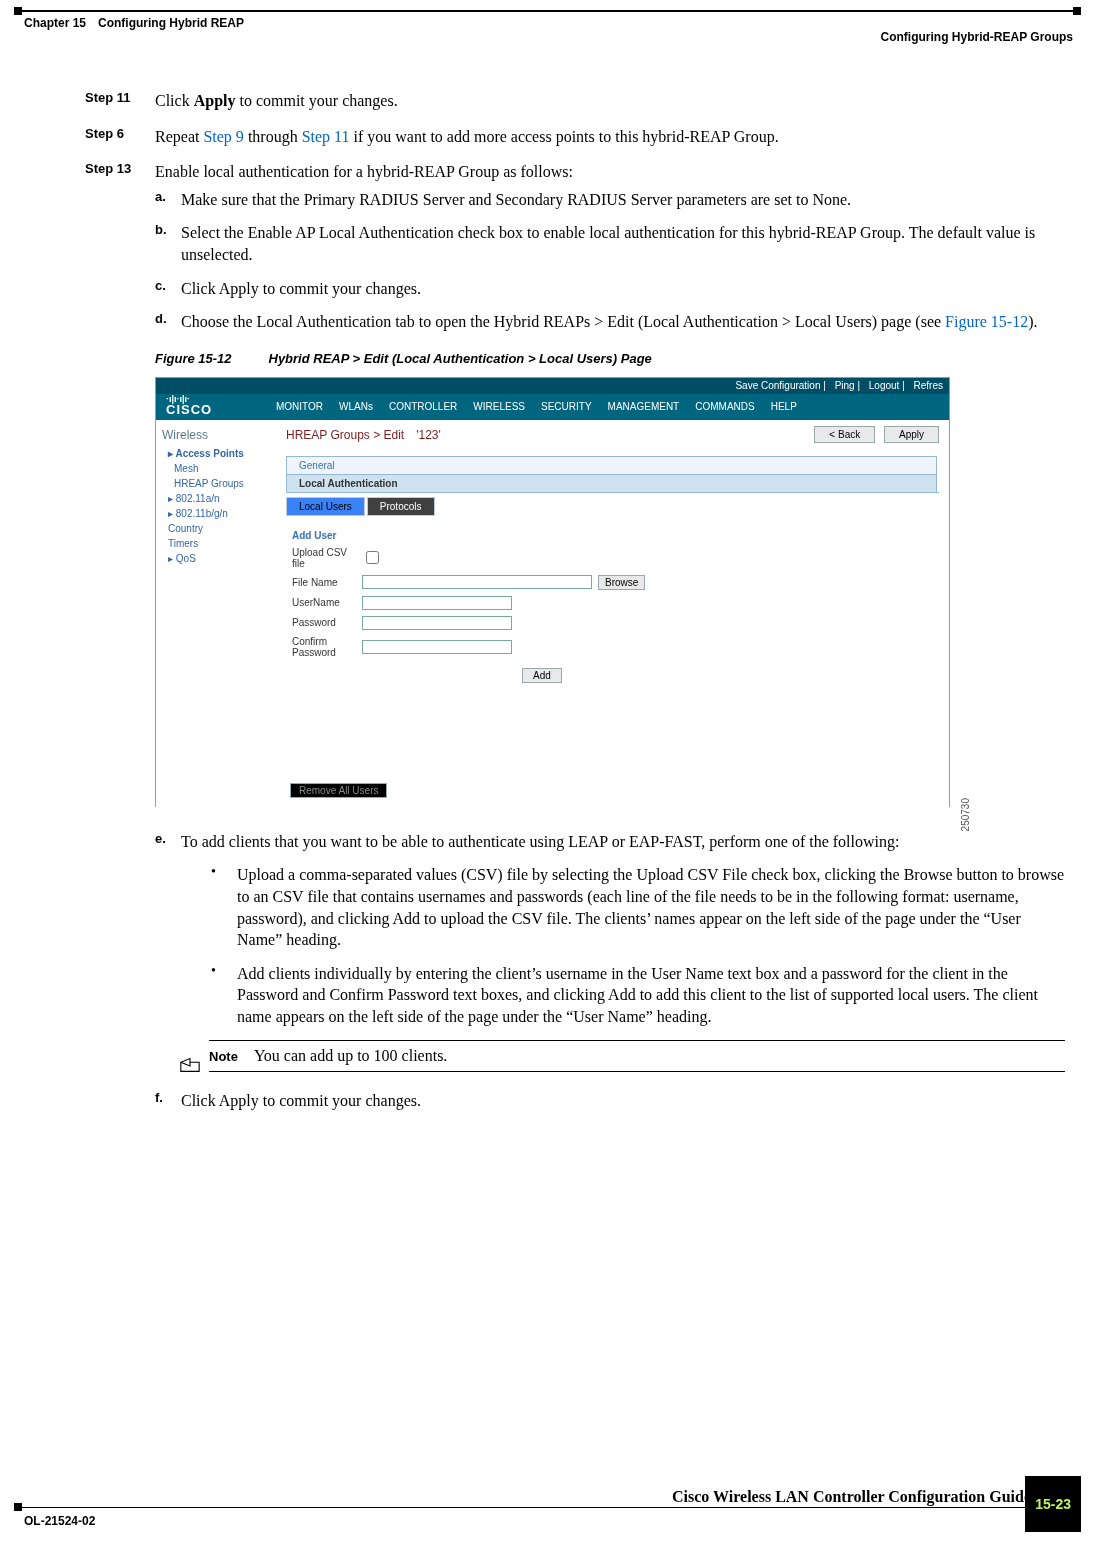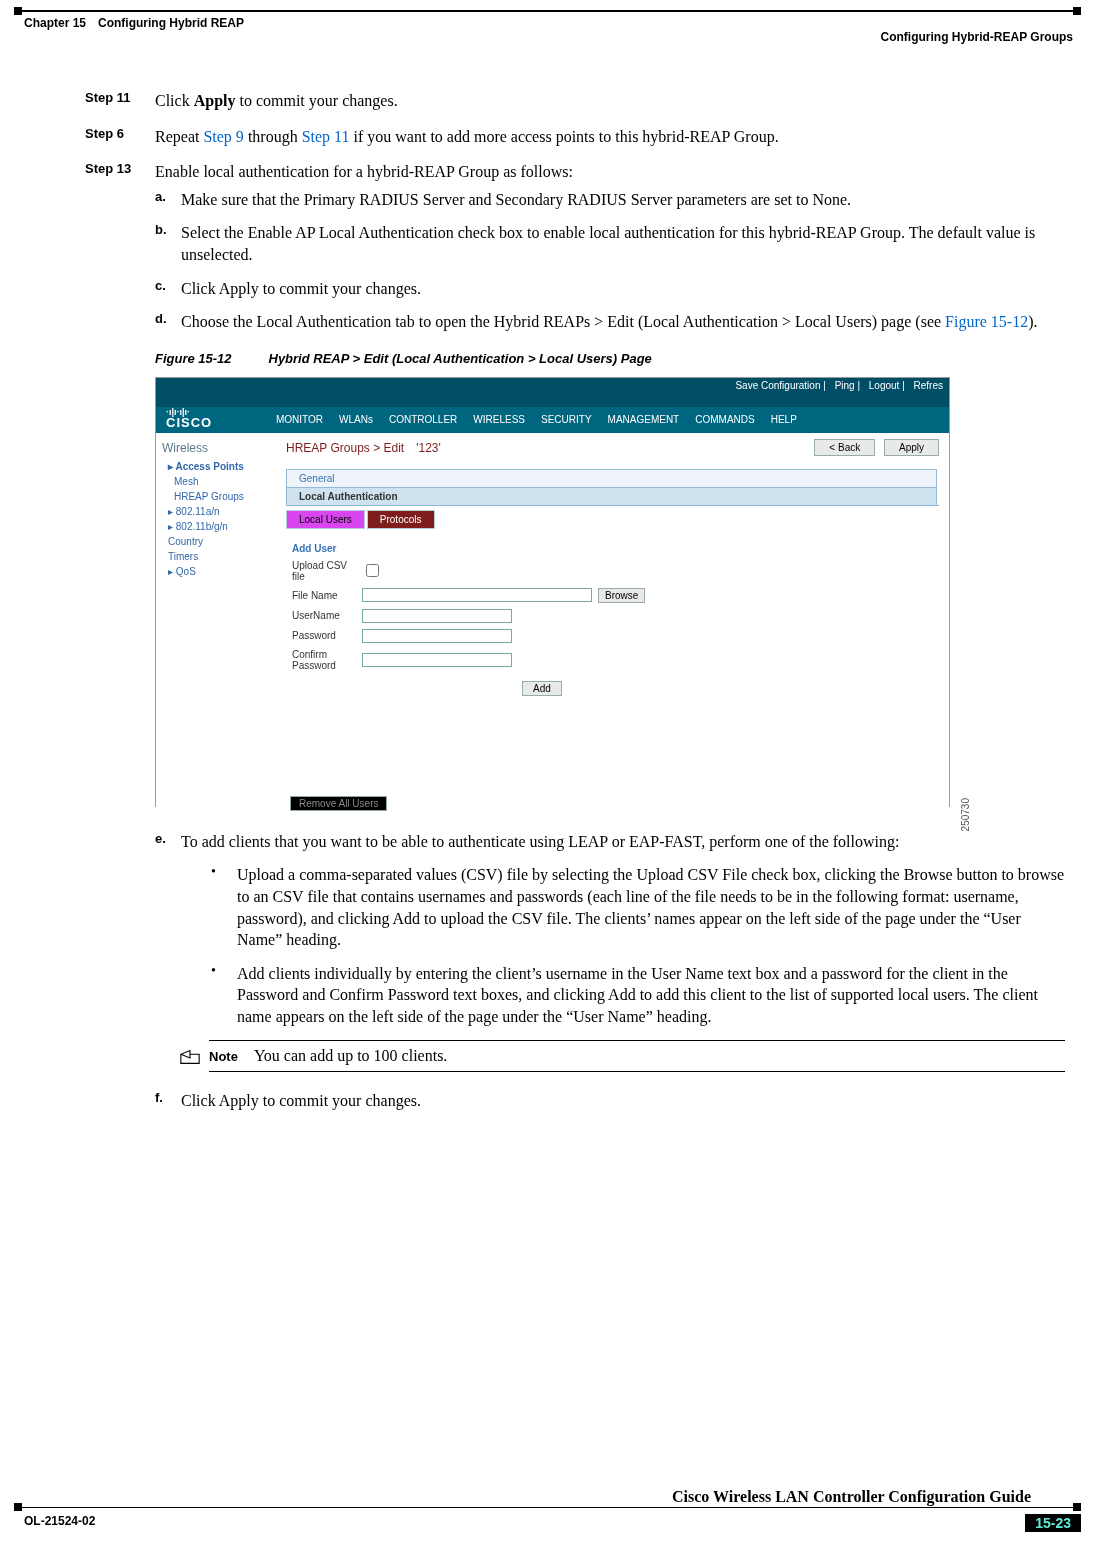--- a/index.html
+++ b/index.html
@@ -27,73 +27,73 @@
     .sub-item { display: flex; margin-bottom: 12px; }
     .sub-label { font-family: Arial, Helvetica, sans-serif; font-size: 13px; font-weight: bold; width: 26px; flex-shrink: 0; }
     .sub-body { flex: 1; font-size: 16px; line-height: 1.35; }
 
     .fig-caption { margin: 18px 0 10px 70px; }
     .fig-caption-label { font-family: Arial, Helvetica, sans-serif; font-size: 13px; font-style: italic; font-weight: bold; display: inline-block; width: 110px; }
     .fig-caption-text { font-family: Arial, Helvetica, sans-serif; font-size: 13px; font-style: italic; font-weight: bold; }
 
     
     .shot { margin-left: 70px; width: 795px; height: 430px; border: 1px solid #999; position: relative; font-family: Arial, Helvetica, sans-serif; font-size: 10px; }
-    .shot-top { height: 29px; background: #004d66; color: #fff; text-align: right; padding-right: 6px; line-height: 16px; font-size: 10px; }
+    .shot-top { height: 16px; background: #004d66; color: #fff; text-align: right; padding-right: 6px; line-height: 16px; font-size: 10px; }
     .shot-top span { margin-left: 6px; }
     .shot-nav { height: 26px; background: #006680; display: flex; align-items: center; color: #fff; font-size: 10px; }
     .shot-logo { width: 120px; padding-left: 10px; letter-spacing: 1px; font-weight: bold; font-size: 13px; }
     .shot-logo .dots { letter-spacing: 0; font-size: 9px; display: block; line-height: 6px; }
     .shot-nav .nitem { margin-right: 16px; }
     .shot-body { display: flex; height: 388px; }
     .shot-side { width: 120px; background: #fff; padding: 8px 6px; font-size: 10px; }
     .shot-side .side-title { color: #5a7a8a; font-size: 12px; margin-bottom: 6px; }
     .shot-side .side-item { color: #3366aa; margin: 4px 0 4px 6px; font-size: 10px; }
     .shot-side .side-sub { margin-left: 12px; }
     .shot-main { flex: 1; background: #fff; position: relative; padding: 8px 10px; }
     .shot-crumb { color: #7f1d1d; font-size: 12px; }
     .shot-btns { position: absolute; right: 10px; top: 6px; }
     .shot-btn { display: inline-block; border: 1px solid #9aa; background: #e9e9e9; font-size: 10px; padding: 2px 14px; margin-left: 6px; }
     .shot-tabs { margin-top: 14px; border-bottom: 1px solid #94b9d6; display: flex; flex-direction: column; }
     .shot-tab { padding: 3px 12px; font-size: 10px; border: 1px solid #94b9d6; border-bottom: none; margin-right: 2px; background: #eef4f9; color:#3873b3;}
     .shot-tab.active { background: #cfe2f0; font-weight: bold; color:#333; }
     .shot-subtabs { margin-top: 4px; display: flex; }
-    .shot-subtab { padding: 3px 12px; font-size: 10px; border: 1px solid #bcd; margin-right: 2px; background: #d946ef; }
-    .shot-subtab.active { background: #7f1d1d; color: #fff; text-align: center; }
+    .shot-subtab { padding: 3px 12px; font-size: 10px; border: 1px solid #bcd; margin-right: 2px; background: #3b82f6; }
+    .shot-subtab.active { background: #404040; color: #fff; text-align: center; }
     .shot-panel { display: flex; margin-top: 8px; }
     .shot-left { flex: 1; padding: 6px; font-size: 10px; color:#3873b3;}
     .shot-right { flex: 1; padding: 6px; font-size: 10px; }
     .shot-right .ah { color:#3873b3; font-weight:bold; margin-bottom:6px;}
     .shot-row { display: flex; align-items: center; margin-bottom: 6px; }
     .shot-row label { width: 70px; color:#333; }
     .shot-row input[type=text] { width: 150px; height: 14px; border:1px solid #7a9; font-size:10px; }
     .shot-row.wide input[type=text] { width: 230px; }
     .shot-add { border:1px solid #9aa; background:#e9e9e9; padding:1px 10px; font-size:10px; margin-left: 230px; margin-top: 4px; display:inline-block;}
     .shot-remove { position:absolute; bottom:10px; left:14px; border:1px solid #9aa; background:#000000; color:#888; padding:1px 8px; font-size:10px; }
     .shot-imgid { position:absolute; right:-22px; bottom:8px; font-size:10px; transform: rotate(-90deg); transform-origin: right bottom; color:#555;}
 
     .bullets { margin-left: 56px; margin-top: 8px; }
     .bullet-row { display: flex; margin-bottom: 12px; }
     .bullet-dot { width: 26px; flex-shrink: 0; font-size: 14px; }
     .bullet-body { flex: 1; font-size: 16px; line-height: 1.35; }
 
-    .note-block { display: flex; margin-left: 24px; margin-top: 6px; margin-bottom: 12px; align-items: center; }
+    .note-block { display: flex; margin-left: 24px; margin-top: 6px; margin-bottom: 12px; align-items: flex-end; }
     .note-icon { width: 30px; flex-shrink: 0; }
     .note-icon svg { width: 22px; height: 18px; }
     .note-right { flex: 1; }
     .note-rule { height: 1px; background: #000; margin-bottom: 6px; }
     .note-text .nb { font-family: Arial, Helvetica, sans-serif; font-size: 13px; font-weight: bold; margin-right: 16px; }
     .note-text { font-size: 16px; }
 
     
     .foot-rule { position: absolute; bottom: 40px; left: 20px; right: 20px; height: 1px; background: #000; }
     .foot-left-box { position:absolute; bottom:37px; left:14px; width:8px; height:8px; background:#000;}
     .foot-right-box { position:absolute; bottom:37px; right:14px; width:8px; height:8px; background:#000;}
     .foot-guide { position: absolute; bottom: 42px; right: 64px; font-family: Liberation Serif, serif; font-size: 16px; font-weight: bold; }
     .foot-doc { position: absolute; bottom: 20px; left: 24px; font-family: Arial, Helvetica, sans-serif; font-size: 12px; font-weight: bold; }
-    .page-no { position: absolute; bottom: 16px; right: 14px; background: #000; color: #5eead4; font-family: Arial, Helvetica, sans-serif; font-size: 14px; font-weight: bold; padding: 1px 10px; }
+    .page-no { position: absolute; bottom: 16px; right: 14px; background: #000; color: #bef264; font-family: Arial, Helvetica, sans-serif; font-size: 14px; font-weight: bold; padding: 20px 10px; }
   </style>
 </head>
 <body>
 
 <div class="header-rule"></div>
 <div class="hdr-left-box"></div>
 <div class="hdr-right-box"></div>
 <div class="header-left">Chapter 15 Configuring Hybrid REAP</div>
 <div class="header-right">Configuring Hybrid-REAP Groups</div>
 

